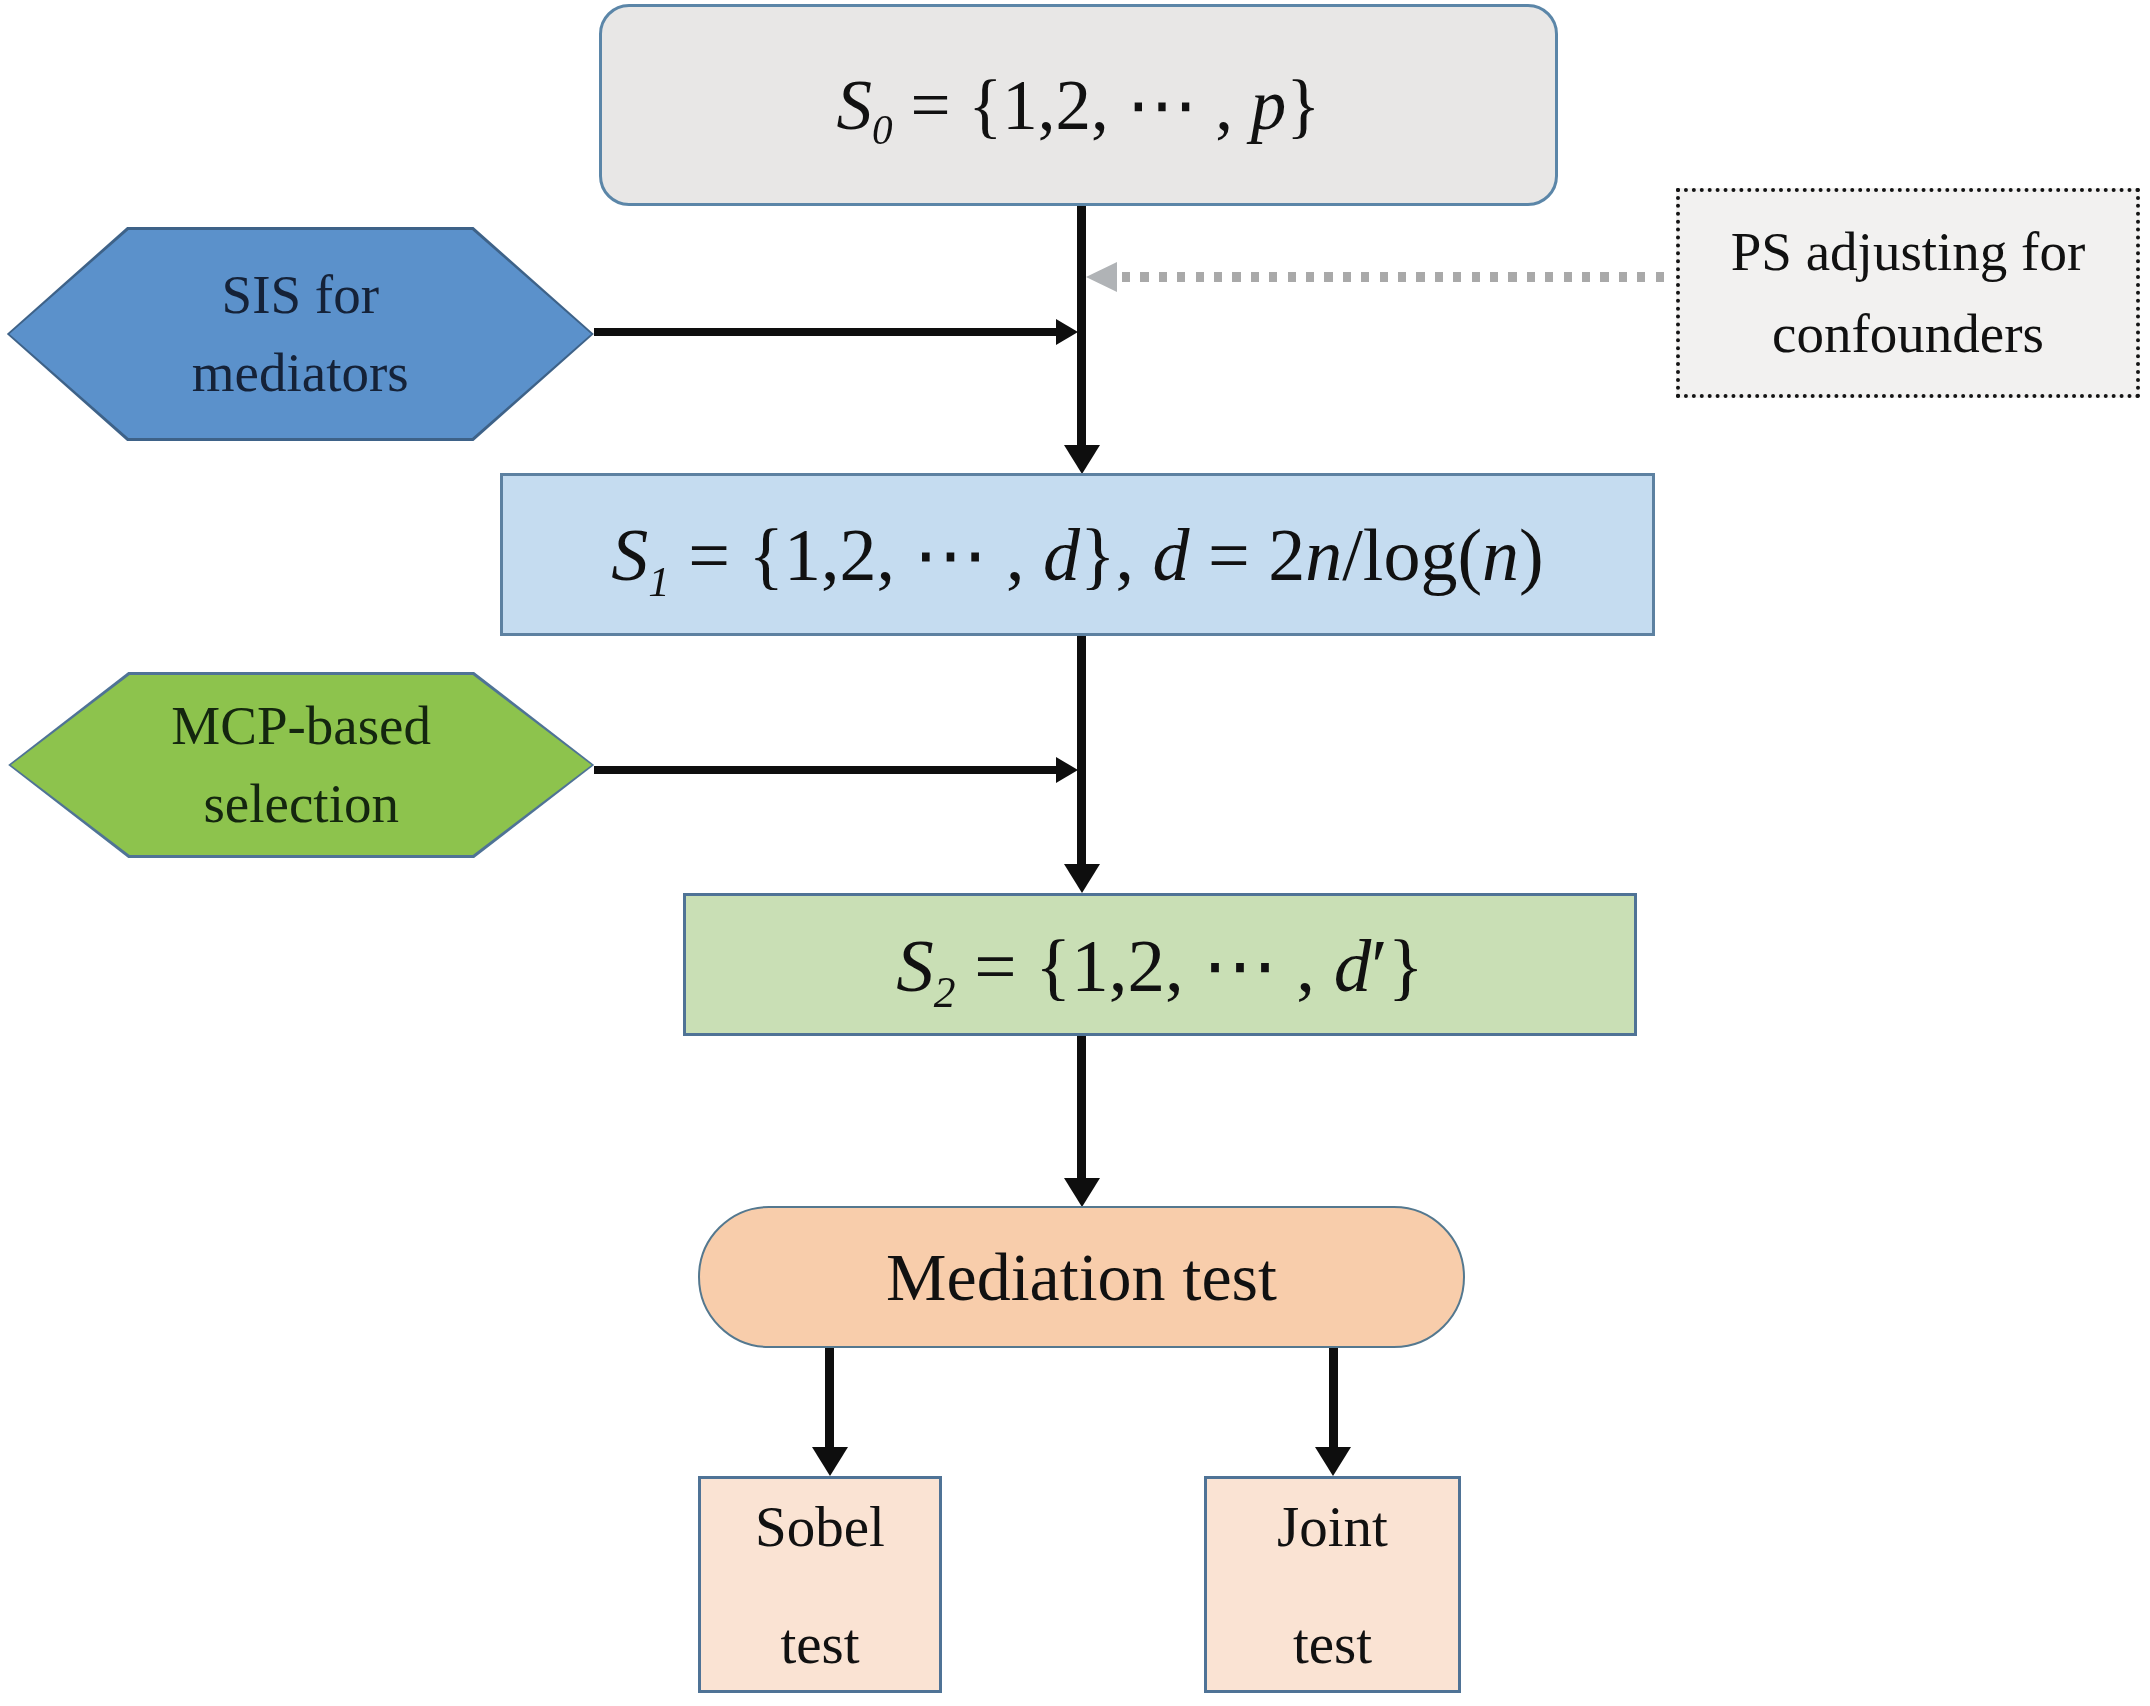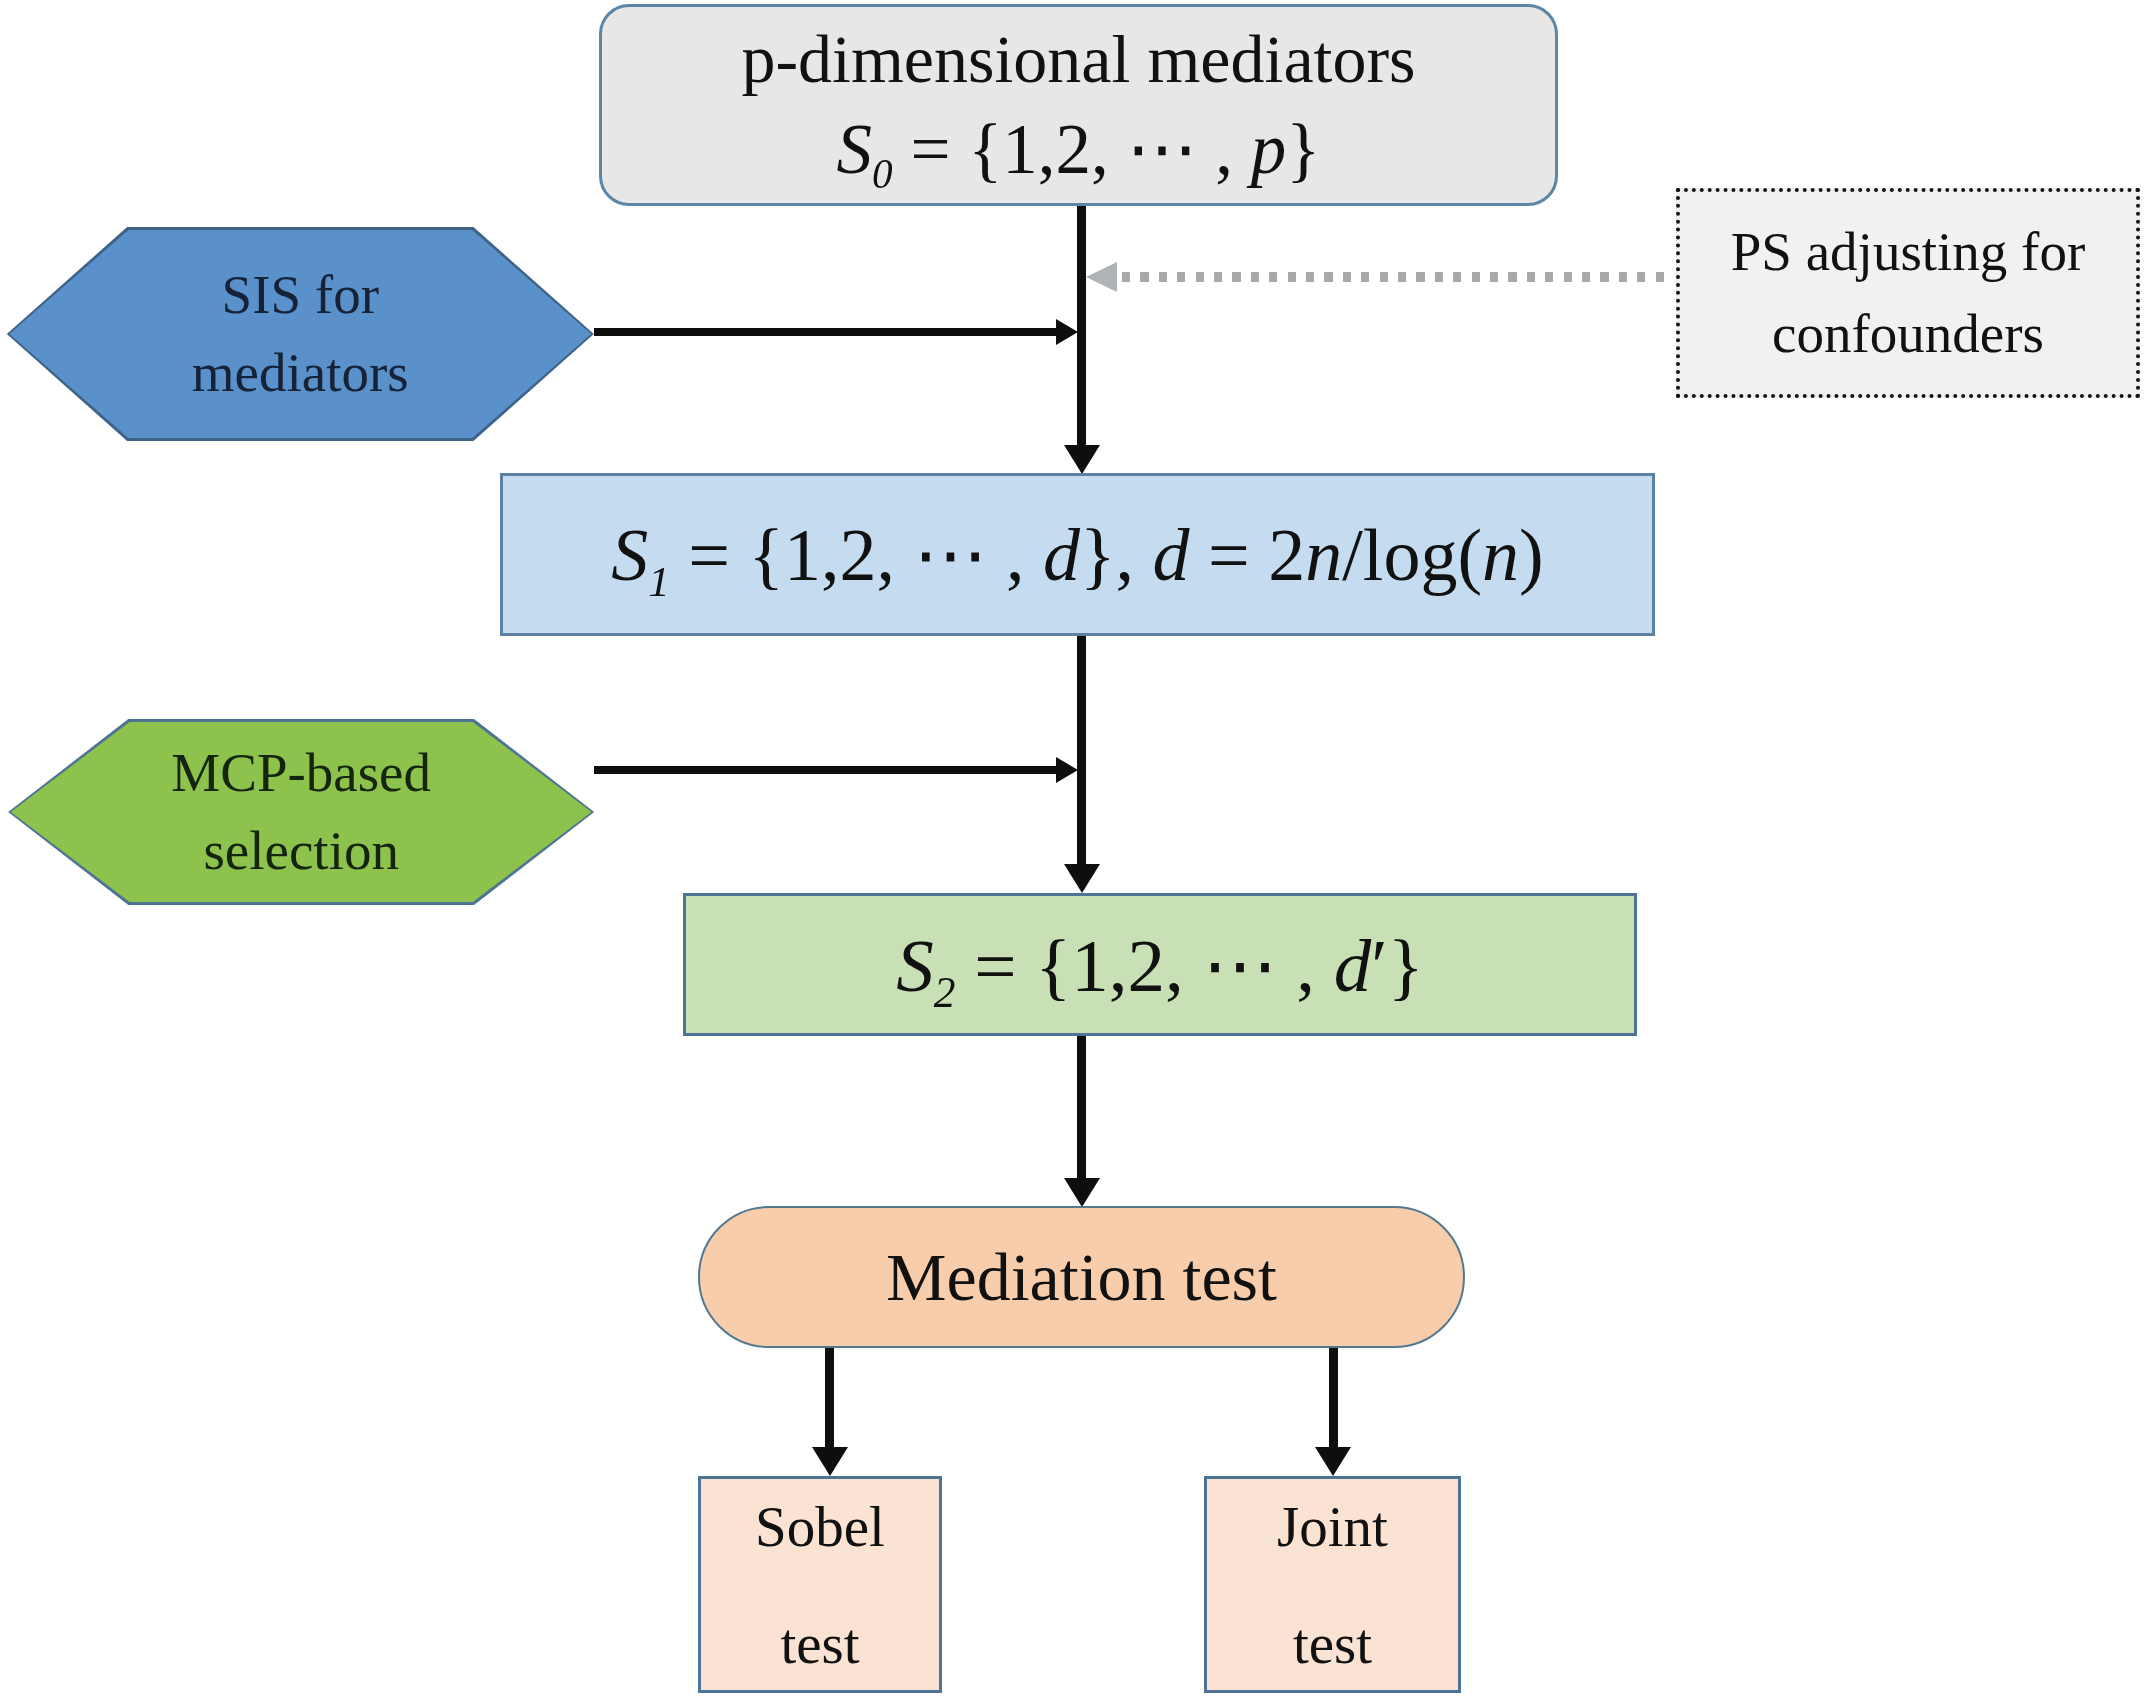--- a/index.html
+++ b/index.html
@@ -20,21 +20,21 @@
   .ps-box{left:1676px;top:188px;width:464px;height:210px;background:#f2f1f0;
           border:4.1px dotted #141414;line-height:1.5;font-size:55px;}
 
   
   .hex-outer{position:absolute;clip-path:polygon(0 50%,20.5% 0,79.5% 0,100% 50%,79.5% 100%,20.5% 100%);}
   .hex-inner{position:absolute;inset:2.7px;display:flex;flex-direction:column;align-items:center;
              justify-content:center;text-align:center;
              clip-path:polygon(0 50%,20.5% 0,79.5% 0,100% 50%,79.5% 100%,20.5% 100%);}
   .sis-hex{left:6.8px;top:227px;width:587px;height:214px;background:#3e6288;text-decoration:underline;}
   .sis-hex .hex-inner{background:#5b91cb;color:#152238;font-size:55px;line-height:1.42;}
-  .mcp-hex{left:8.2px;top:719px;width:586px;height:186px;background:#4f7396;}
+  .mcp-hex{left:8.2px;top:672px;width:586px;height:186px;background:#4f7396;}
   .mcp-hex .hex-inner{background:#8dc34d;color:#14260f;font-size:55px;line-height:1.42;}
 
   
   .s1-box{left:500px;top:473px;width:1155px;height:163px;background:#c5dcf0;
           border:3.4px solid #5d81a1;font-size:74px;}
   .s2-box{left:683px;top:893px;width:954px;height:143px;background:#c9dfb5;
           border:3.4px solid #4f7396;font-size:75px;}
 
   
   .stadium{left:698px;top:1206px;width:767px;height:142px;background:#f8cdab;
@@ -61,21 +61,20 @@
   
   .mvar{font-style:italic;}
   sub.msub{font-style:italic;font-size:0.58em;line-height:0;}
 </style>
 </head>
 <body>
 
 <div class="canvas">
 
   <div class="node s0-box">
-    <div class="s0-line1">p-dimensional mediators</div>
     <div class="s0-formula"><span class="mvar">S</span><sub class="msub">0</sub><span> = {1,2, ⋯ , </span><span class="mvar">p</span><span>}</span></div>
   </div>
 
   <div class="node ps-box">
     <div>PS adjusting for</div>
     <div>confounders</div>
   </div>
 
   <div class="dotted-line"></div>
   <div class="tri head-left-gray" style="left:1086px;top:262px;"></div>

